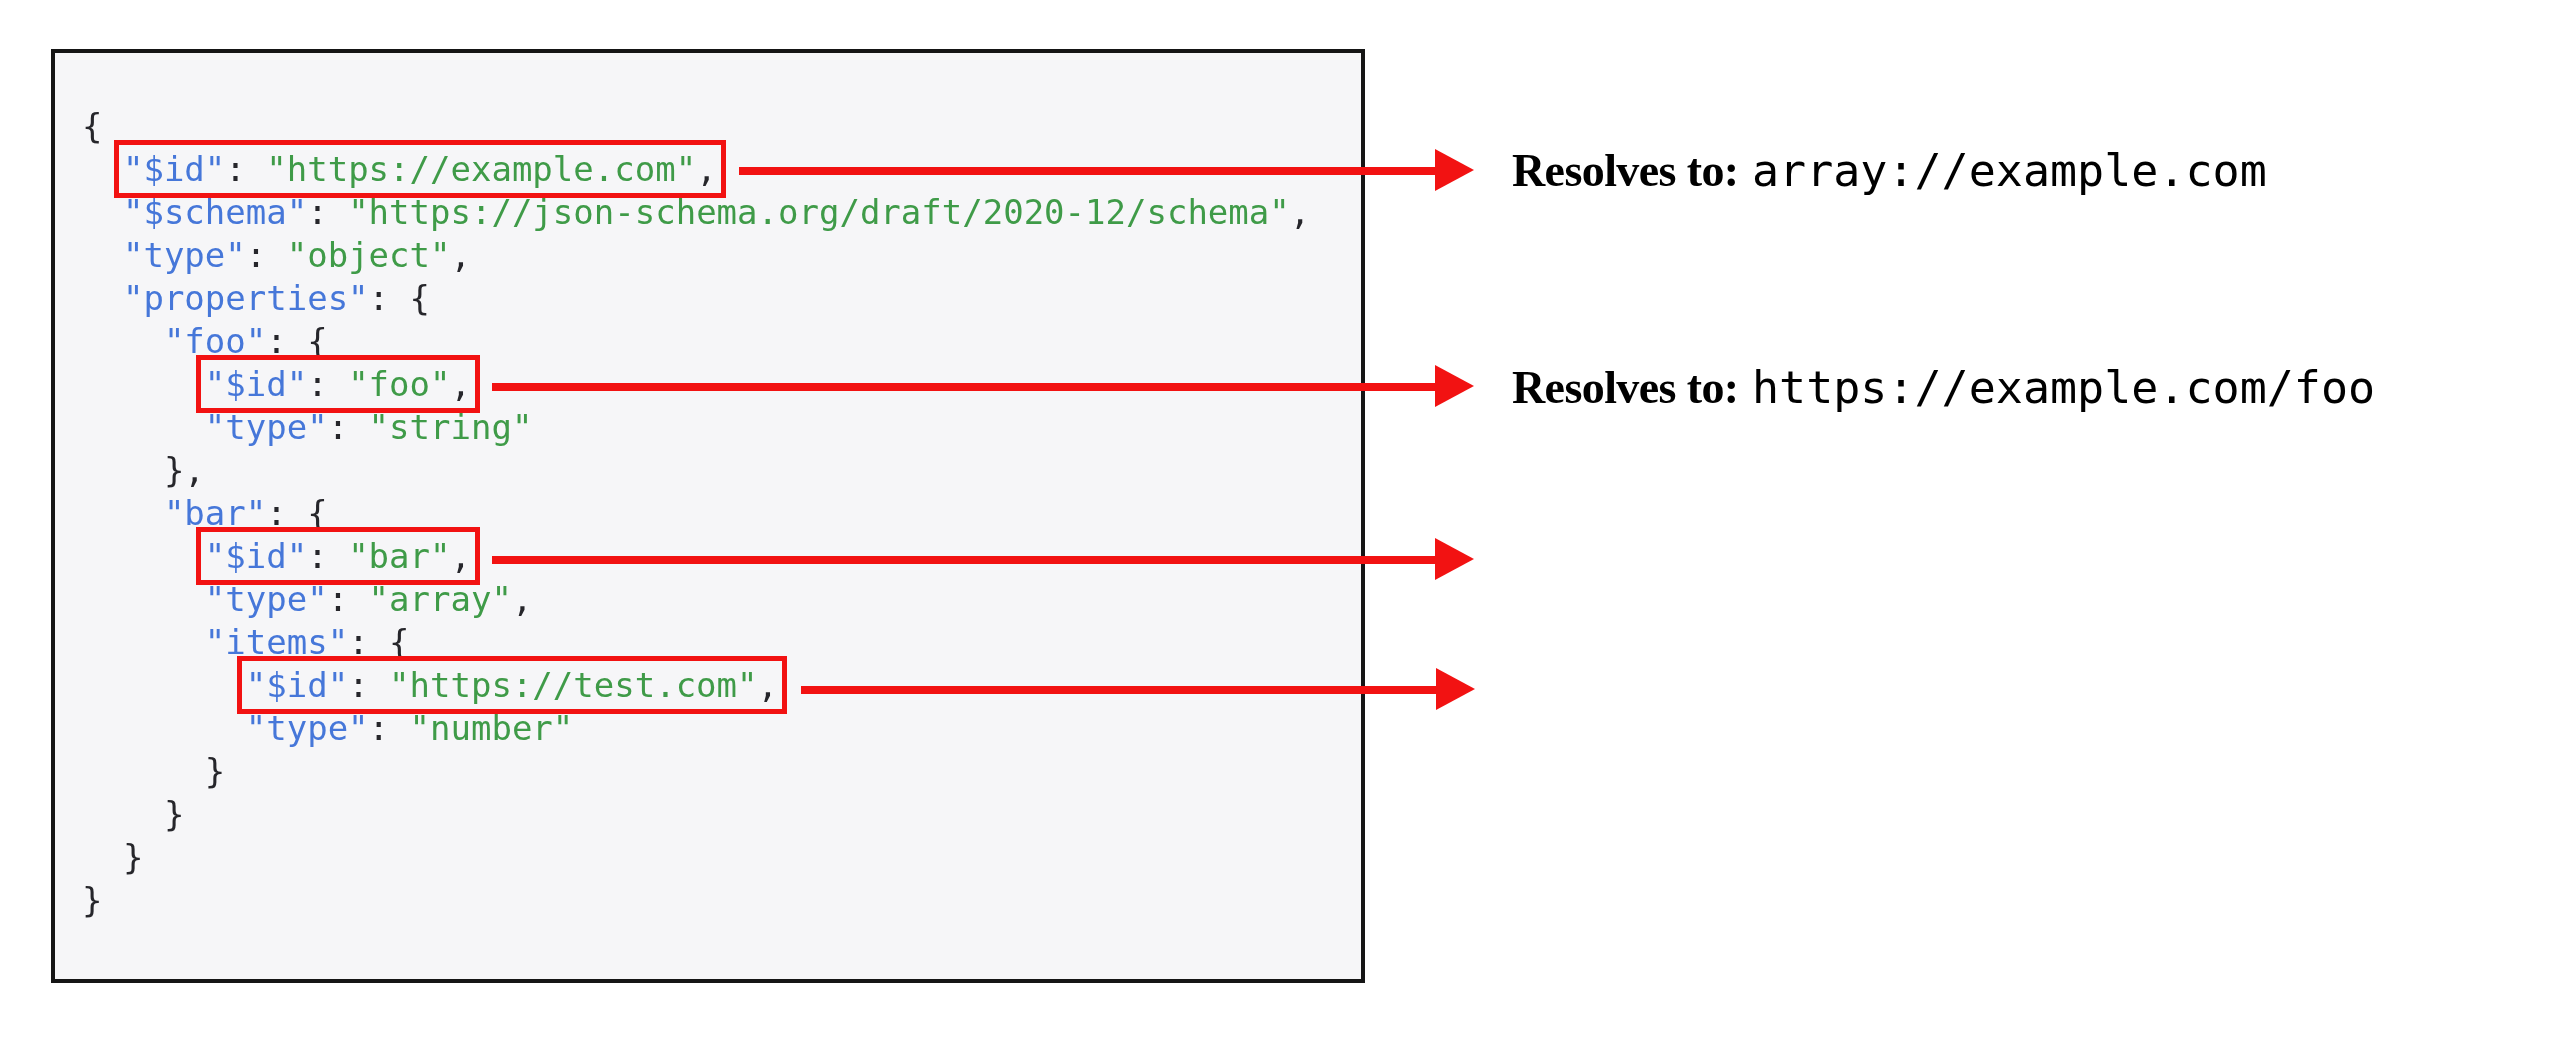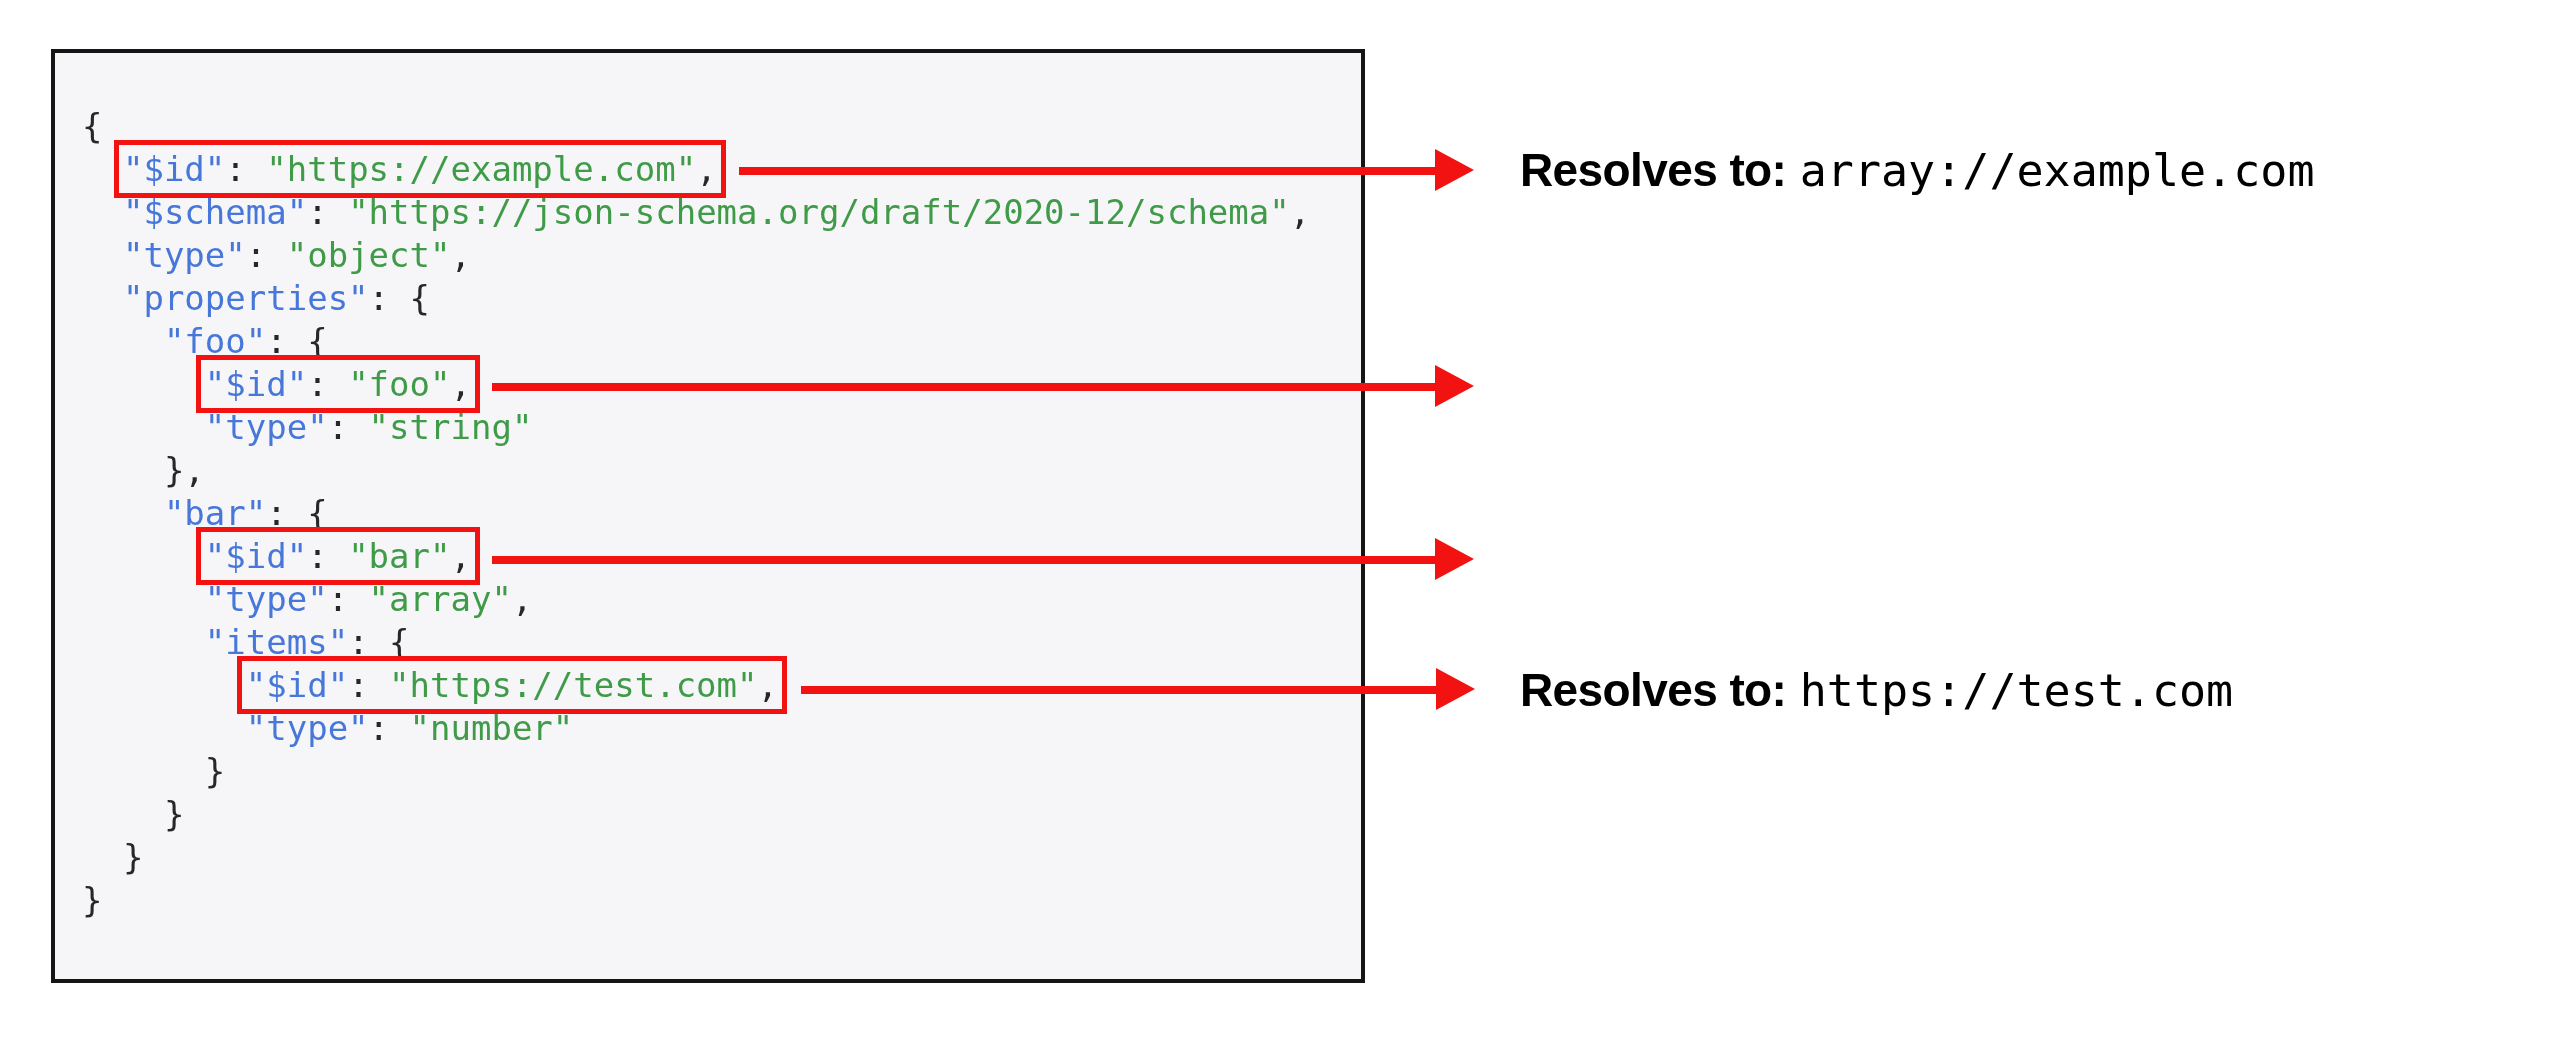--- a/index.html
+++ b/index.html
@@ -69,25 +69,24 @@
   
   .annotation {
     position: absolute;
     left: 1512px;
     height: 61px;
     line-height: 61px;
     white-space: nowrap;
     color: #000000;
   }
   .annotation .label {
-    font-family: Liberation Sans, sans-serif;
+    font-family: Liberation Serif, serif;
     font-weight: 700;
     font-size: 46px;
     letter-spacing: -0.6px;
-    margin-left: 8px;
   }
   .annotation .value {
     font-family: "DejaVu Sans Mono", monospace;
     font-size: 45px;
     margin-left: 13.4px;
   }
 </style>
 </head>
 <body>
 
@@ -106,18 +105,18 @@
   <div class="arrow" style="left:492px; top:556px; width:943px;">
       <span class="head"></span>
     </div>
   <div class="arrow" style="left:801px; top:686px; width:635px;">
       <span class="head"></span>
     </div>
 
   <div class="annotation" style="top:140px;">
     <span class="label">Resolves to:</span><span class="value">array://example.com</span>
   </div>
-  <div class="annotation" style="top:660px;">
-    <span class="label">Resolves to:</span><span class="value">https://test.com</span>
+  <div class="annotation" style="top:357px;">
+    <span class="label">Resolves to:</span><span class="value">https://example.com/foo</span>
   </div>
 
 </div>
 
 
 </body></html>

